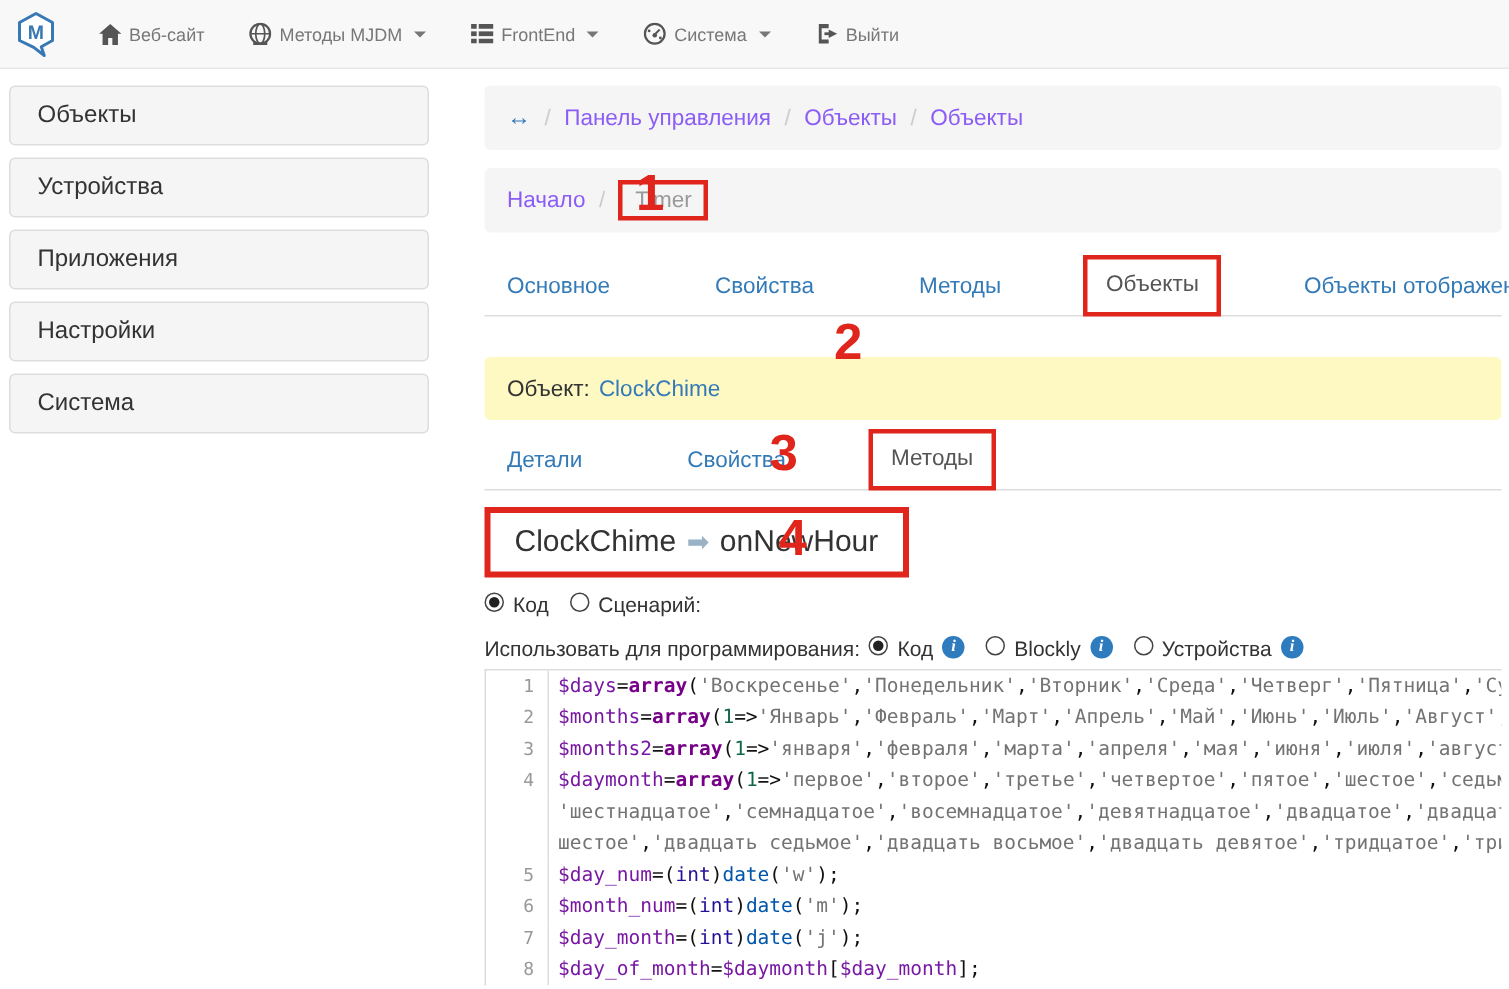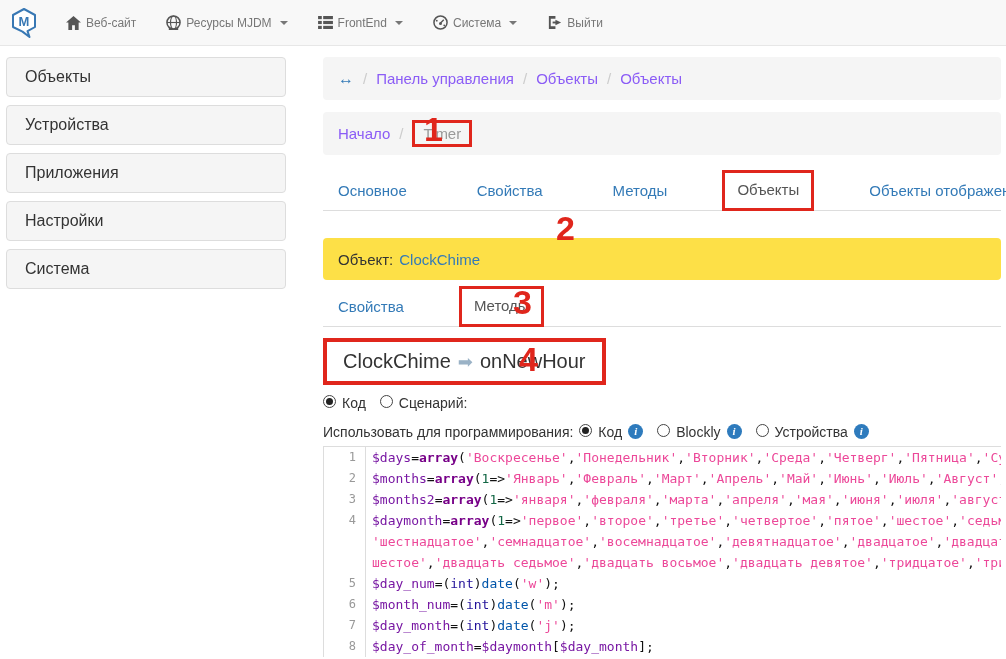--- a/index.html
+++ b/index.html
@@ -33,21 +33,21 @@
   .swap-arrow { color:#337ab7; font-weight:bold; font-size:16px; }
 
   .redbox { border:3px solid #e0261c; padding:2px 8px; display:inline-block; }
 
   .tabs { display:flex; align-items:flex-end; border-bottom:1px solid #ddd; margin-top:15px;gap:40px; }
   .tabs2 { margin-top:6px; }
   .tab { padding:11px 15px; font-size:15px; color:#337ab7; cursor:pointer; white-space:nowrap; }
   .tab.active { background:#fff; color:#555; border:3px solid #e0261c; margin-bottom:-1px;
     padding:8px 12px 10px 12px; }
 
-  .objbar { margin-top:27px; height:42px; background:#fde047; border-radius:4px;
+  .objbar { margin-top:27px; height:42px; background:#fef9c3; border-radius:4px;
     display:flex; align-items:center; padding:0 15px; font-size:15px; gap:6px; }
   .objbar a { color:#337ab7; text-decoration:none; cursor:pointer; }
 
   .method-header { margin-top:11px; display:inline-block; border:4px solid #e0261c;
     padding:8px 16px; font-size:20px; color:#333; background:#fff; }
   .method-header .arrow { color:#9ab2c6; margin:0 7px; font-size:18px; }
   .method-header .mname { font-weight:normal; }
 
   .radio-row { margin-top:10px; font-size:14px; display:flex; align-items:flex-start; gap:6px; }
   .radio-row2 { margin-top:13px; }
@@ -65,21 +65,21 @@
   .editor { margin-top:6px; border-top:1px solid #ddd; border-left:1px solid #ddd;
     background:#fff; overflow:hidden; }
   .cm-row { display:flex; height:21px; line-height:21px;
     font-family:"DejaVu Sans Mono", monospace; font-size:13px; }
   .cm-gutter { flex:none; width:42px; text-align:right; padding-right:9px; color:#999;
     border-right:1px solid #ddd; font-size:12px; }
   .cm-code { flex:1; overflow:hidden; white-space:pre; padding-left:6px; color:#111; }
   .tk-v { color:#7817a3; }
   .tk-k { color:#708;font-weight:bold; }
   .tk-n { color:#164; }
-  .tk-s { color:#ec4899; }
+  .tk-s { color:#737373; }
   .tk-f { color:#05a;margin-top:32px; }
   .tk-a { color:#219; }
   .tk-o { color:#111; }
 
   
   .annot { position:absolute; color:#e0261c; font-size:34px; font-weight:bold;
     font-family:"Liberation Sans", sans-serif; line-height:1; }
   #n1 { left:101px; top:67px; }
   #n2 { left:233px; top:166px; }
   #n3 { left:190px; top:240px; }
@@ -103,21 +103,21 @@
     <span>Веб-сайт</span>
   </div>
 
   <div class="nav-item">
     <svg width="15" height="15" viewBox="0 0 16 16">
       <circle cx="8" cy="8" r="7" fill="none" stroke="#555" stroke-width="1.6"></circle>
       <ellipse cx="8" cy="8" rx="3.2" ry="7" fill="none" stroke="#555" stroke-width="1.2"></ellipse>
       <line x1="1" y1="8" x2="15" y2="8" stroke="#555" stroke-width="1.2"></line>
       <path d="M3 13 A7 7 0 0 0 13 13 L13 16 L3 16 Z" fill="#555"></path>
     </svg>
-    <span>Ресурсы MJDM</span>
+    <span>Методы MJDM</span>
     <span class="caret"></span>
   </div>
 
   <div class="nav-item">
     <svg width="15" height="13" viewBox="0 0 16 14">
       <rect x="0" y="0" width="4" height="3.4" fill="#555"></rect>
         <rect x="5.5" y="0" width="10.5" height="3.4" fill="#555"></rect>
       <rect x="0" y="5.3" width="4" height="3.4" fill="#555"></rect>
         <rect x="5.5" y="5.3" width="10.5" height="3.4" fill="#555"></rect>
       <rect x="0" y="10.6" width="4" height="3.4" fill="#555"></rect>
@@ -192,20 +192,21 @@
     <div class="tab active"><span>Объекты</span></div>
     <div class="tab"><span>Объекты отображения</span></div>
   </div>
 
   <div class="objbar">
     <span>Объект:</span>
     <a>ClockChime</a>
   </div>
 
   <div class="tabs tabs2">
+    <div class="tab"><span>Детали</span></div>
     <div class="tab"><span>Свойства</span></div>
     <div class="tab active"><span>Методы</span></div>
   </div>
 
   <div>
     <div class="method-header">
       <span>ClockChime</span><span class="arrow">➡</span><span class="mname">onNewHour</span>
     </div>
   </div>
 

